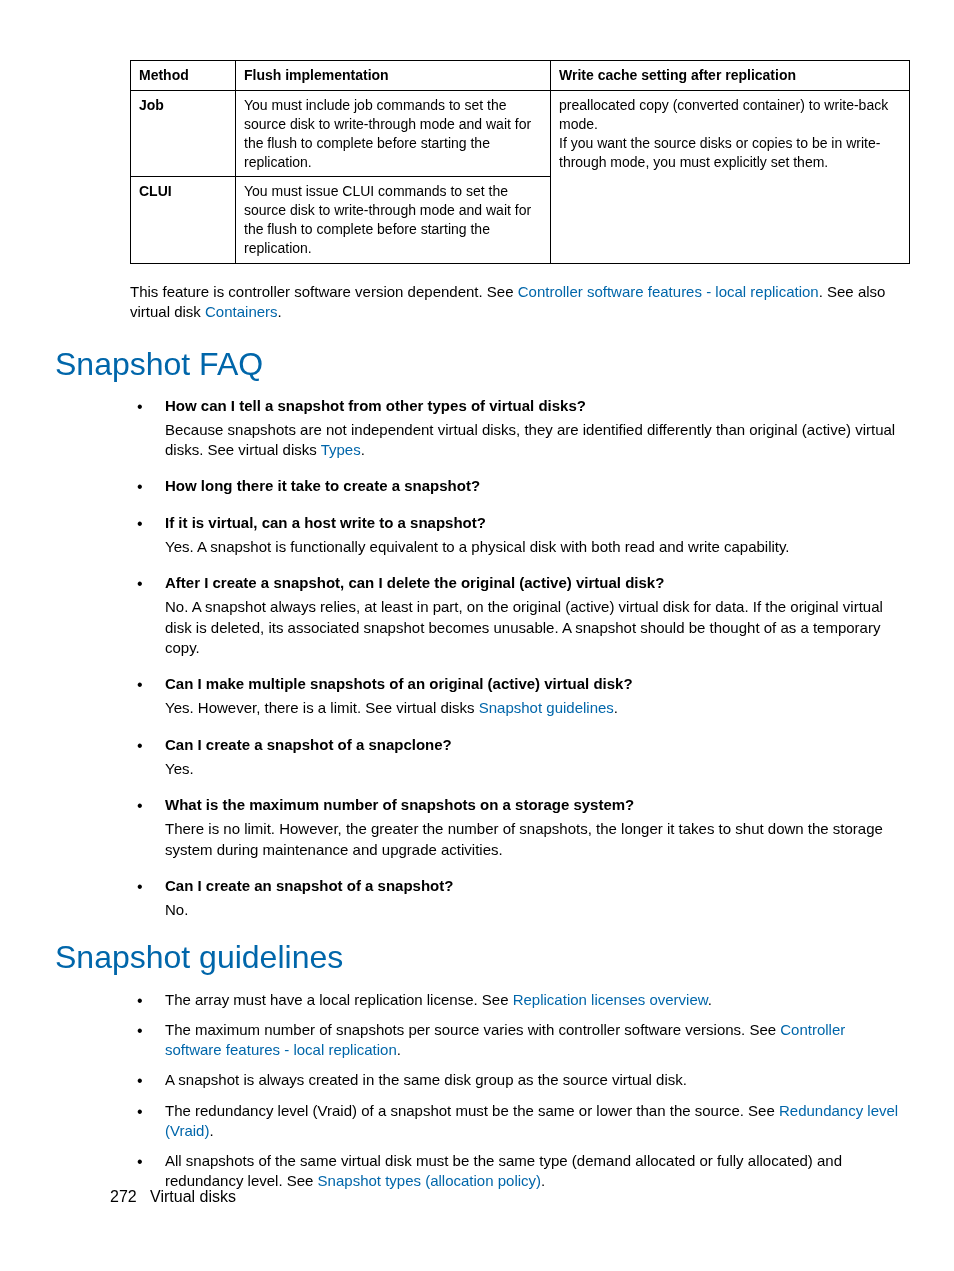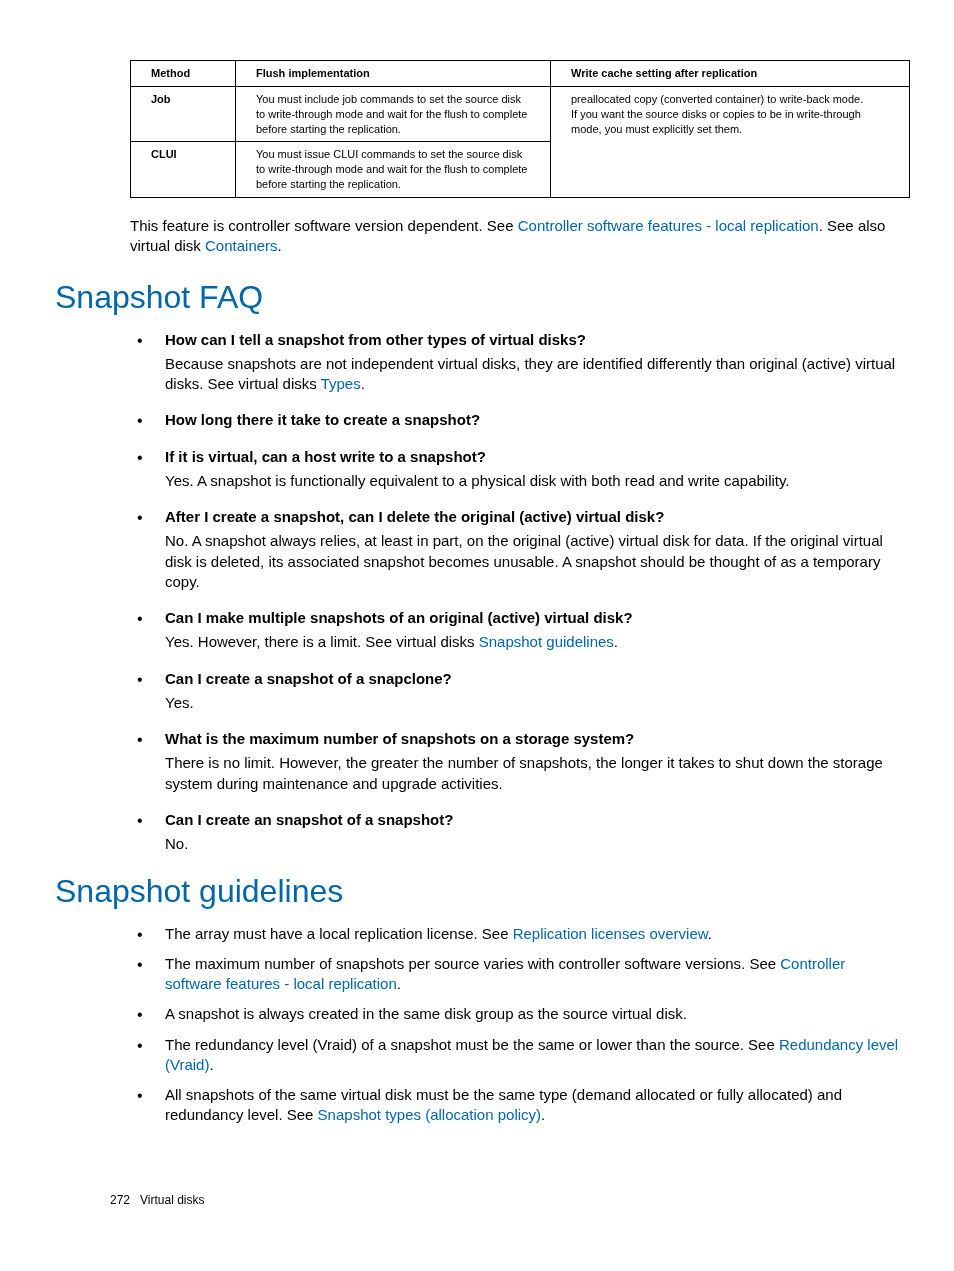--- a/index.html
+++ b/index.html
@@ -13,24 +13,24 @@
       line-height: 1.35;
     }
     table {
       border-collapse: collapse;
       width: 780px;
       margin-left: 75px;
       margin-bottom: 18px;
     }
     th, td {
       border: 1px solid #000;
-      padding: 5px 20px;
+      padding: 5px 8px;
       vertical-align: top;
       text-align: left;
-      font-size: 11px;
+      font-size: 14px;
     }
     th { font-weight: bold; }
     .col-method { width: 105px; }
     .col-flush { width: 315px; }
     .col-write { width: auto; }
     .intro-para { margin-left: 75px; margin-bottom: 20px; }
     a, .link { color: #0066aa; text-decoration: none; }
     h2.section {
       font-family: Arial, Helvetica, sans-serif;
       font-weight: normal;
@@ -58,21 +58,21 @@
       content: "•";
       position: absolute;
       left: -28px;
       top: 0;
       font-size: 16px;
     }
     .footer {
       position: absolute;
       bottom: 32px;
       left: 55px;
-      font-size: 12px;
+      font-size: 16px;
     }
     .page-wrap { position: relative; min-height: 1180px; }
   </style>
 </head>
 <body>
 <div class="page-wrap">
 
 <table>
   <thead>
     <tr>

